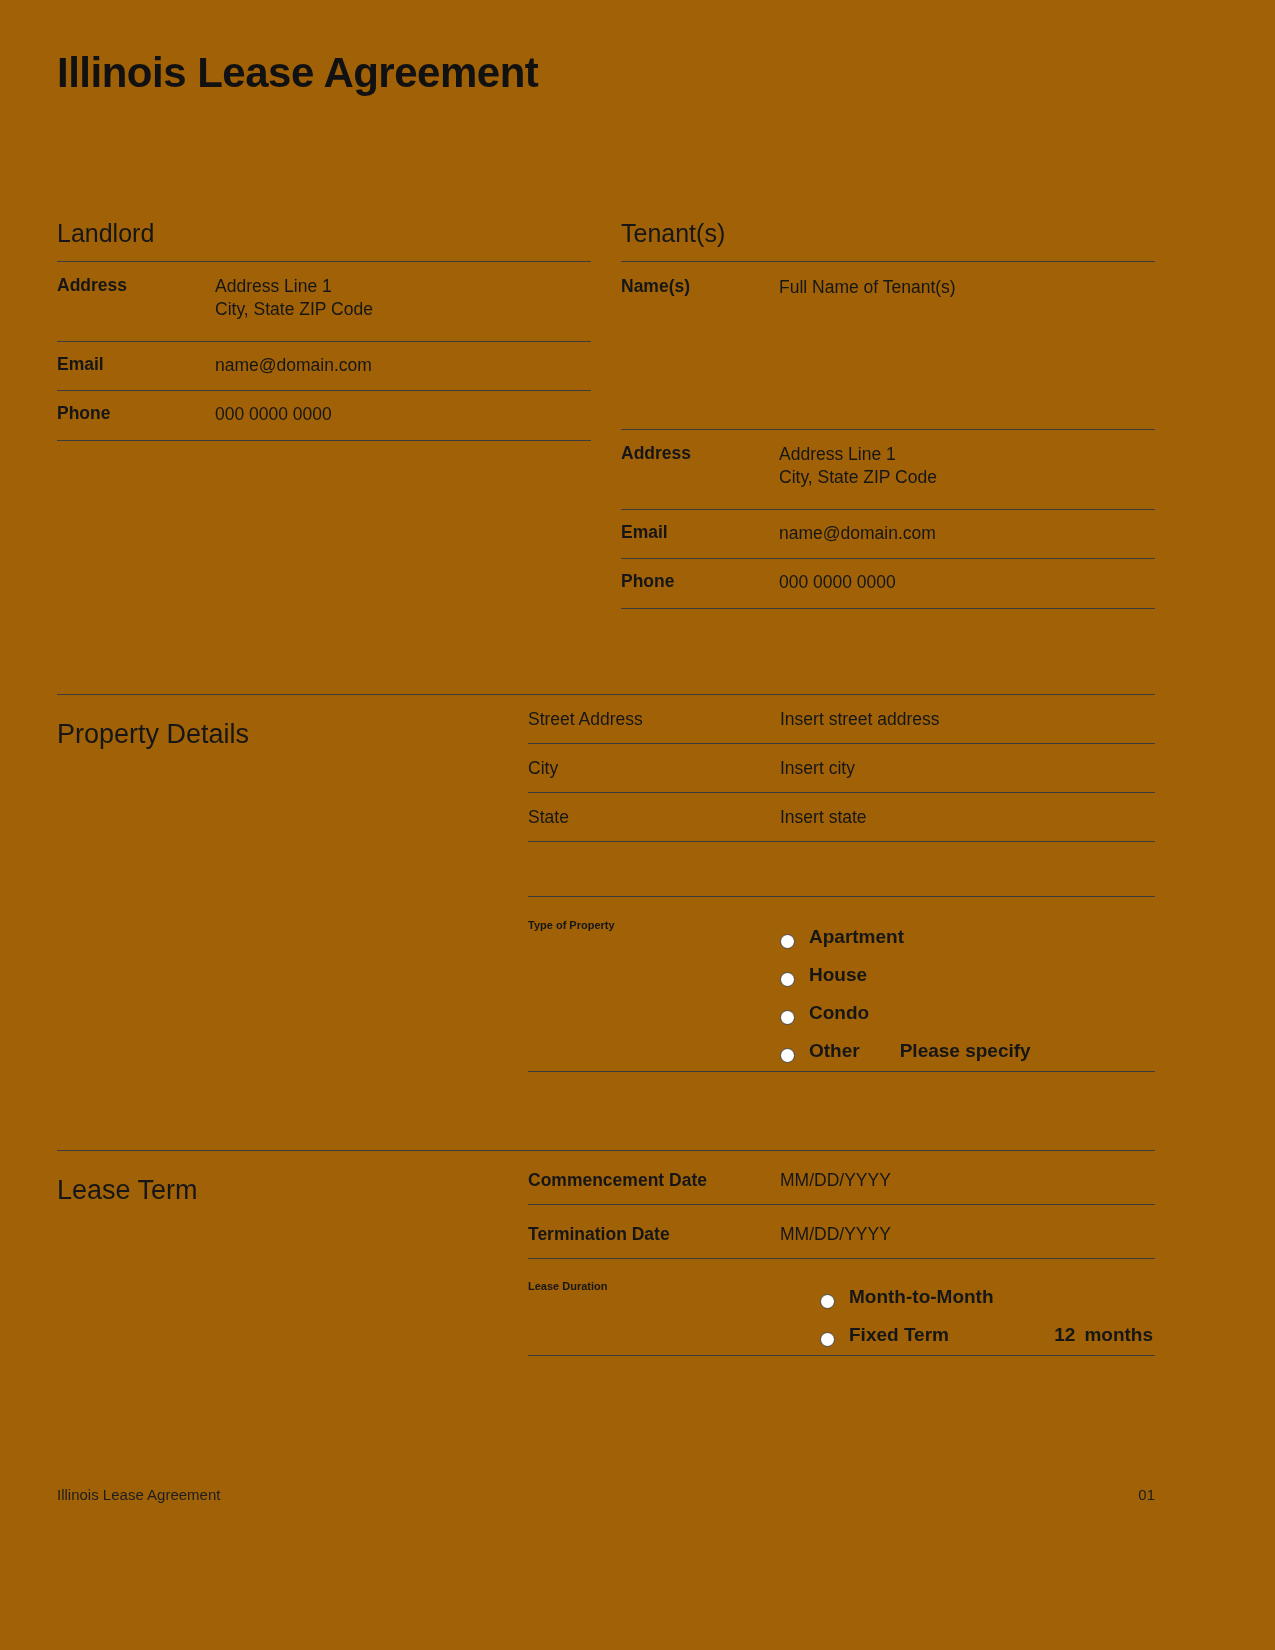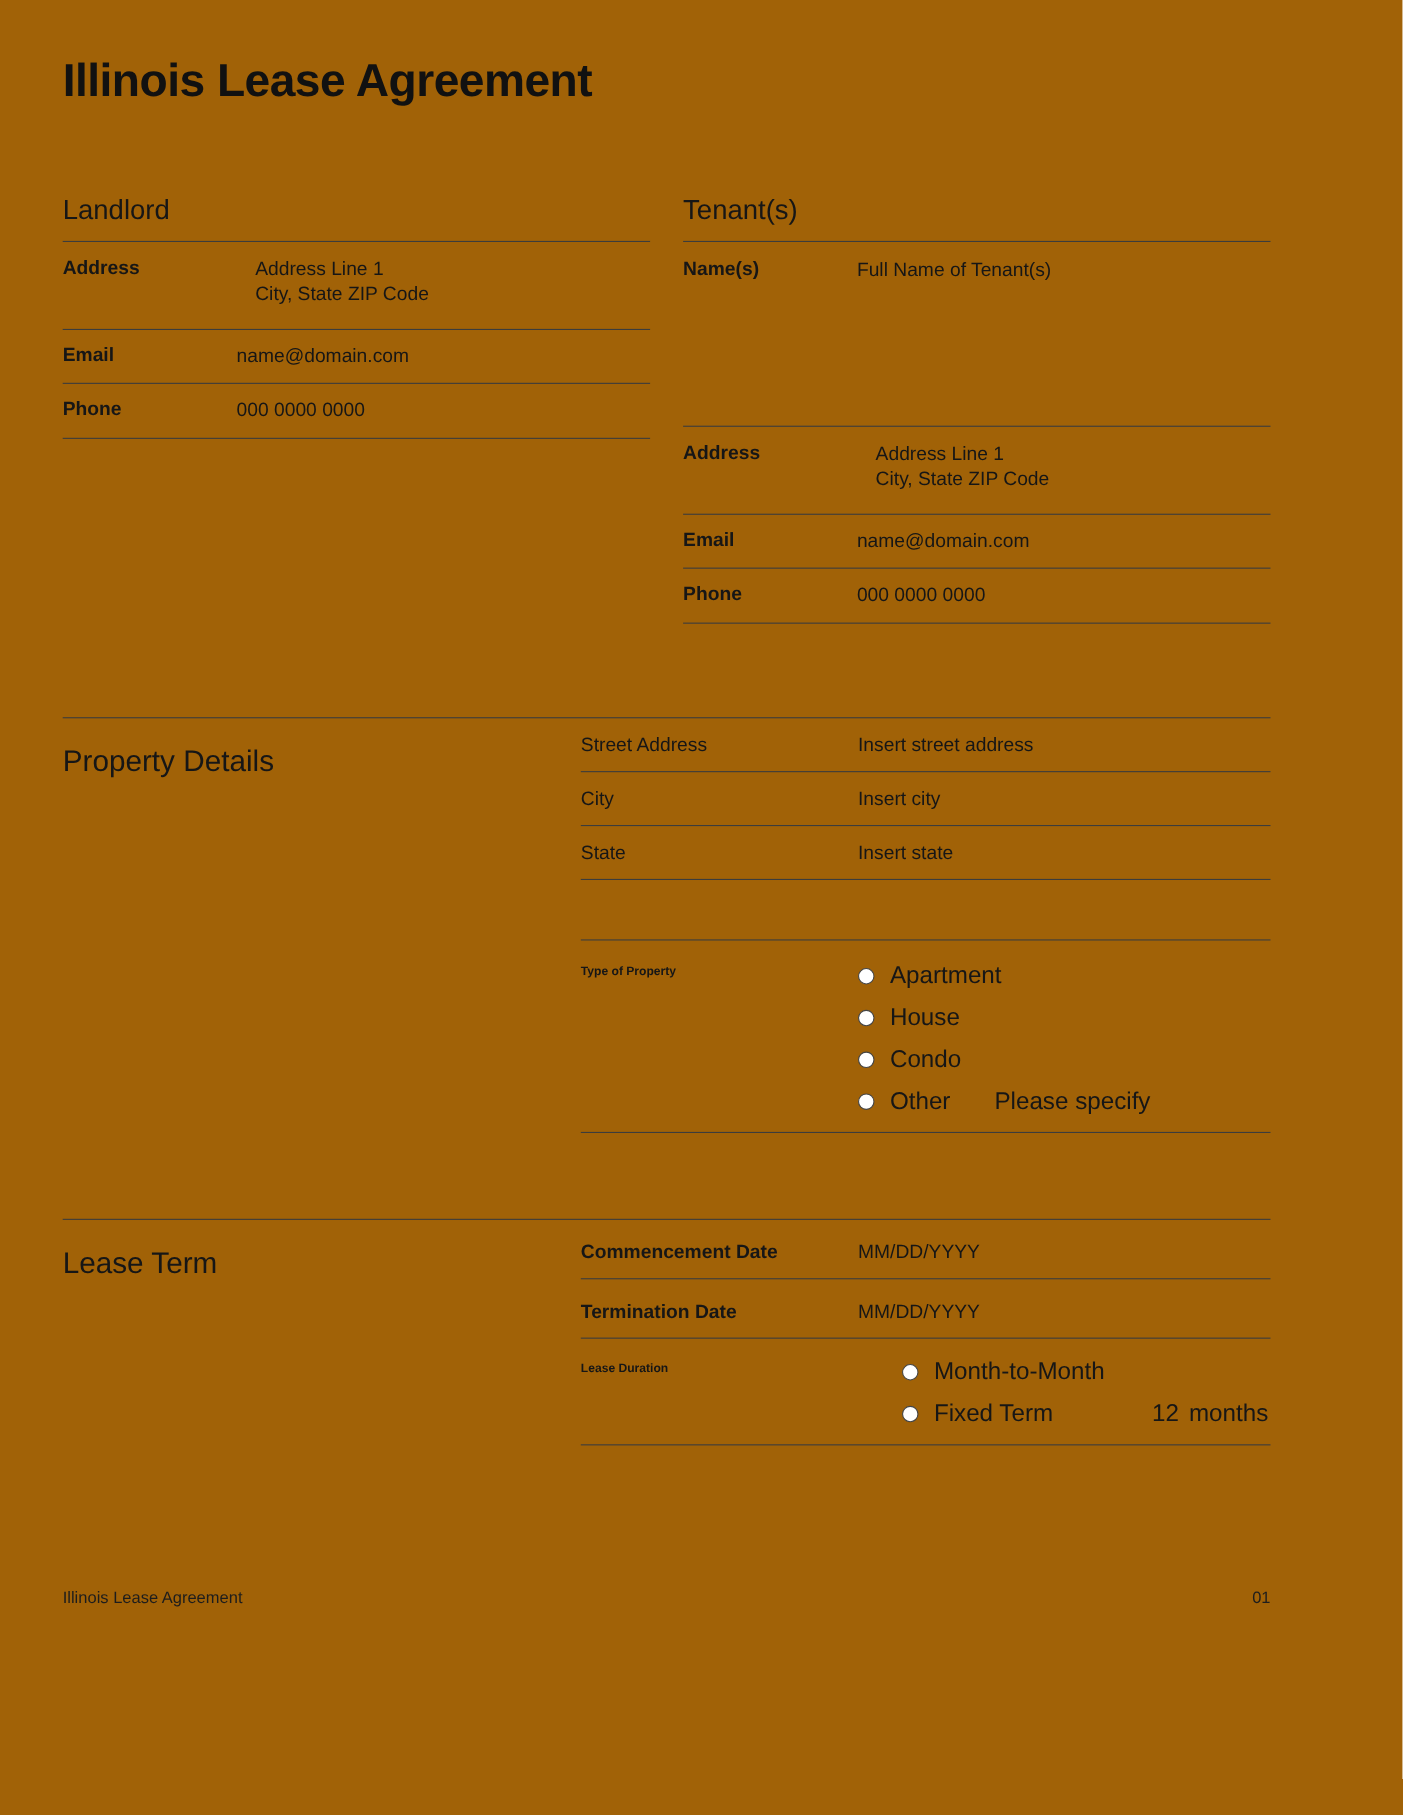--- a/index.html
+++ b/index.html
@@ -16,40 +16,40 @@
   }
   .doc-title {
     font-size: 42px;
     font-weight: 700;
     letter-spacing: -0.5px;
     margin: 0;
     color: #111;
   }
 
   
-  .parties { display: flex; gap: 30px; margin-top: 78px; }
+  .parties { display: flex; gap: 30px; margin-top: 120px; }
   .col { flex: 1 1 0; min-width: 0; }
   .section-heading {
     font-size: 25px;
     font-weight: 400;
     margin: 0;
     padding-bottom: 13px;
     border-bottom: 1px solid #3c3c3c;
   }
   .field-row {
     display: flex;
     align-items: flex-start;
     padding: 12px 0 13px;
     border-bottom: 1px solid #3c3c3c;
     font-size: 17.5px;
   }
   .field-label { flex: 0 0 158px; font-weight: 700; }
   .field-value { font-weight: 400; line-height: 1.32; }
   .row-names { min-height: 168px; padding-top: 14px; }
-  .row-address { min-height: 80px; padding-top: 13px; gap: 17px; }
+  .row-address { min-height: 80px; padding-top: 13px; }
 
   
   .divider { border: none; border-top: 1px solid #3c3c3c; margin: 85px 0 0 0; }
   .divider-2 { margin-top: 78px; }
 
   
   .split { display: flex; }
   .split-left { flex: 0 0 471px; padding-top: 23px; }
   .split-left h2 { font-size: 27px; font-weight: 400; margin: 0; }
   .split-right { flex: 1 1 0; min-width: 0; }
@@ -75,21 +75,21 @@
   .type-row {
     display: flex;
     align-items: flex-start;
     margin-top: 54px;
     border-top: 1px solid #3c3c3c;
     border-bottom: 1px solid #3c3c3c;
     padding: 14px 0 8px;
   }
   .type-label { flex: 0 0 252px; font-weight: 700; font-size: 11px; padding-top: 8px; }
   .options { flex: 1 1 0; display: flex; flex-direction: column; }
-  .option { display: flex; align-items: center; height: 38px; font-size: 22px; }
+  .option { display: flex; align-items: flex-end; height: 38px; font-size: 19px; font-weight: bold; }
   .radio {
     width: 15px; height: 15px;
     border: 1.4px solid #454545;
     border-radius: 50%;
     flex: 0 0 auto;
     margin-right: 14px;
     background: #fff;
   }
   .option-hint { margin-left: 40px; }
   .term-extra { margin-left: auto; display: flex; gap: 9px; padding-right: 2px; }

